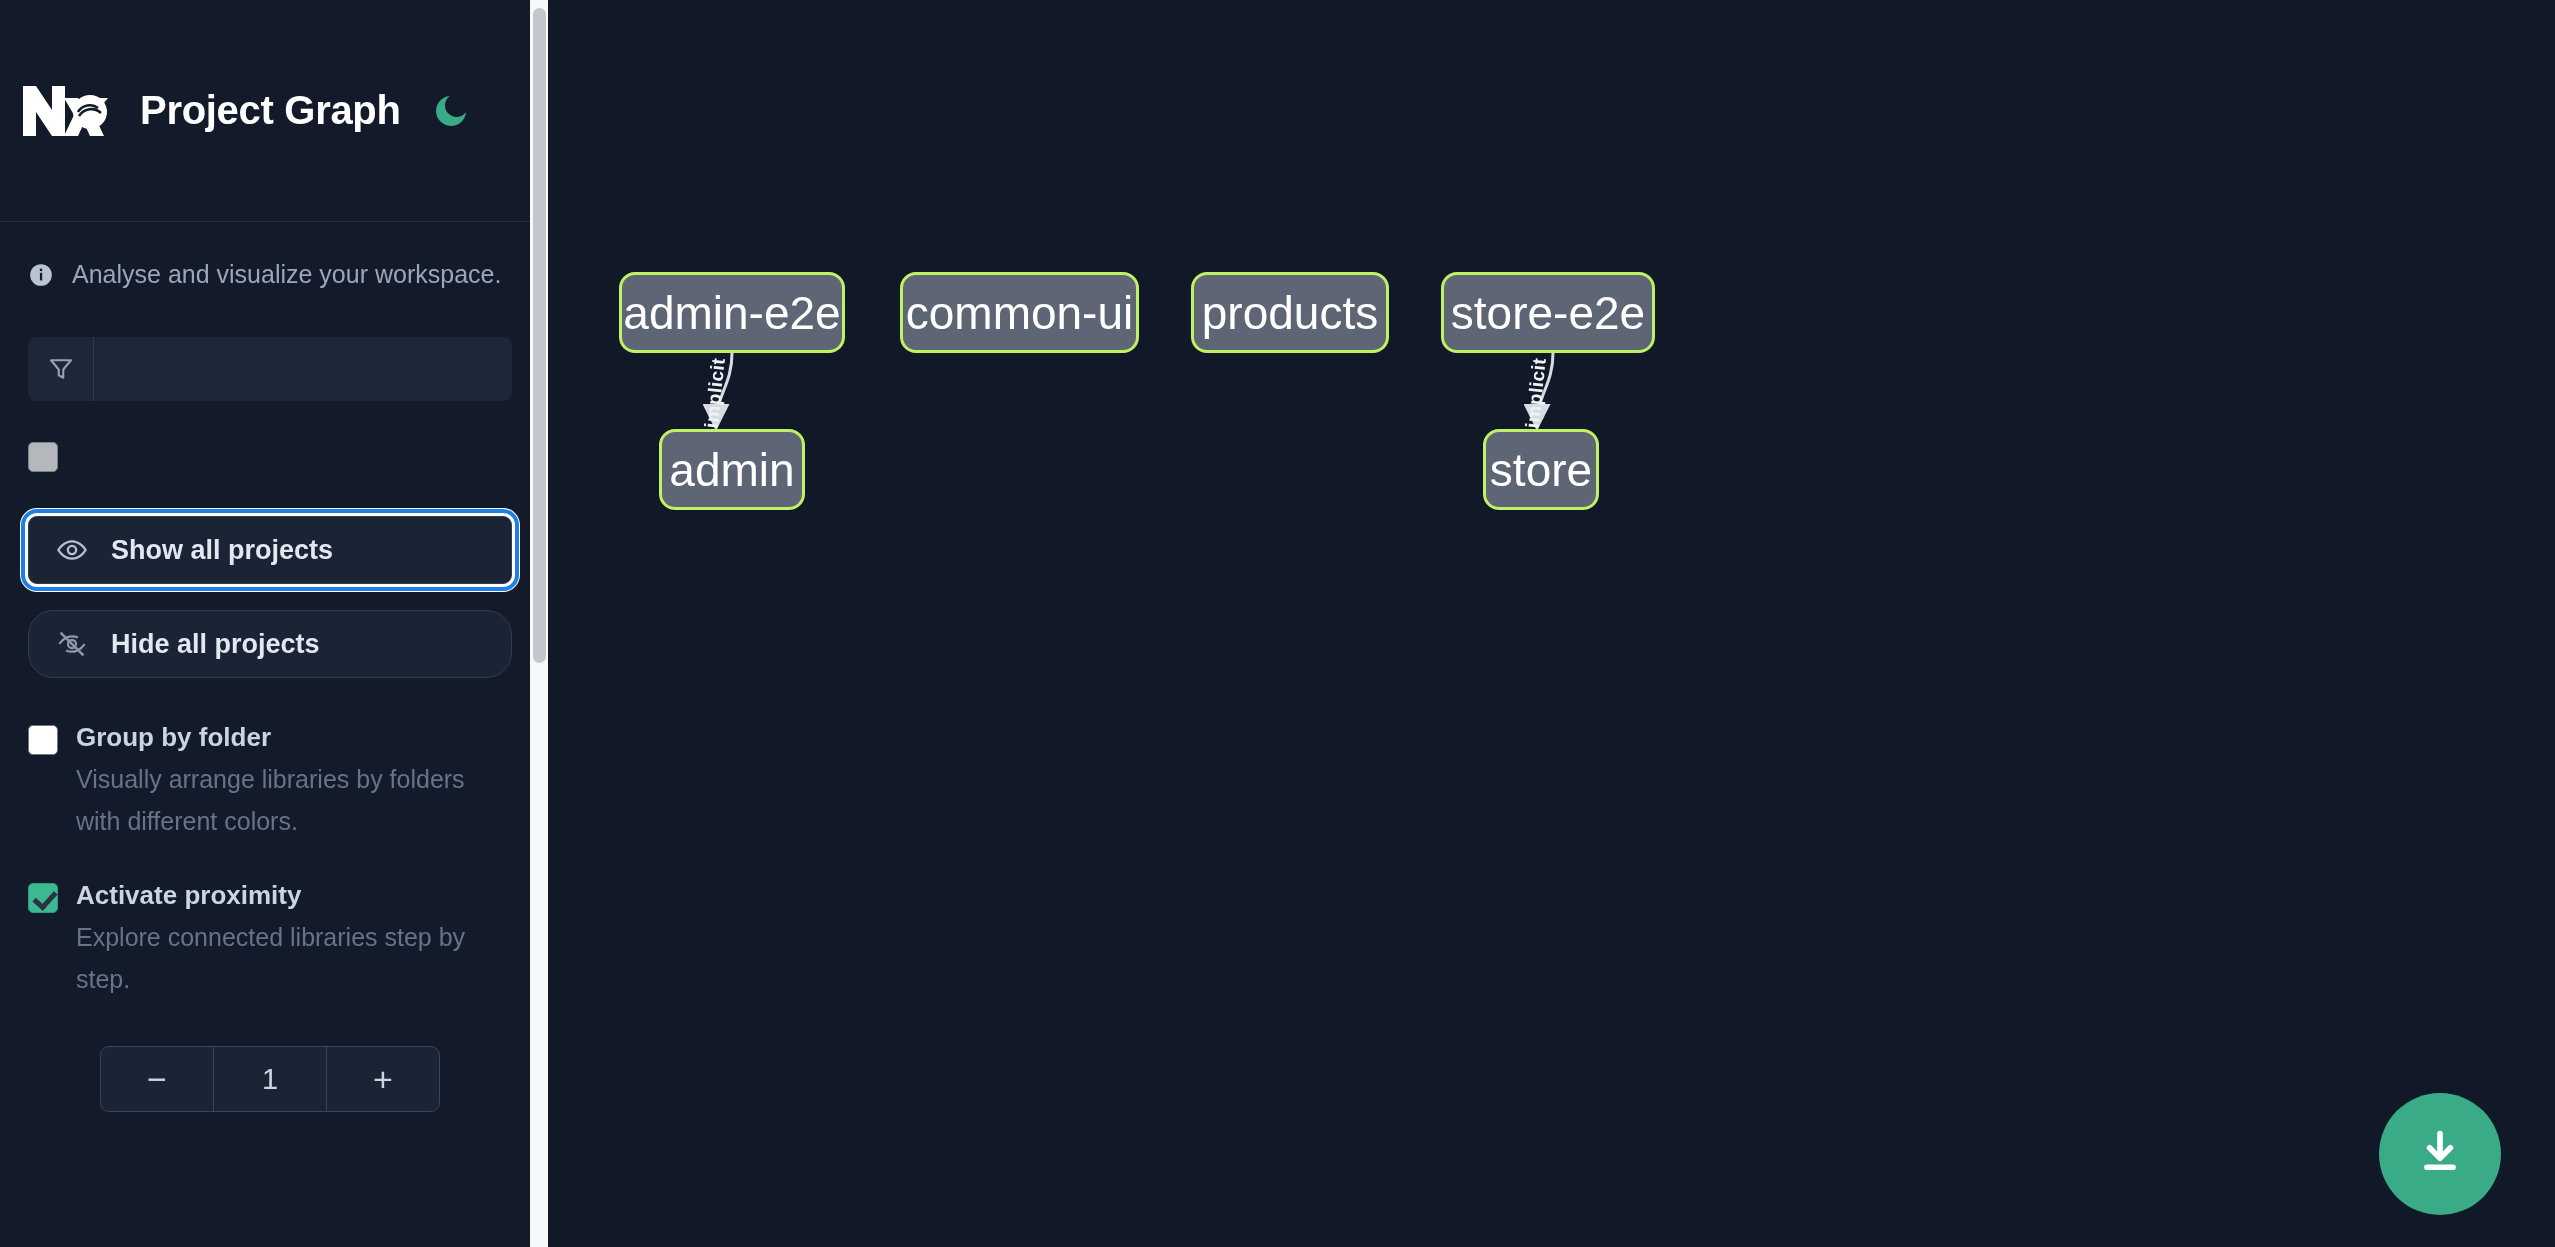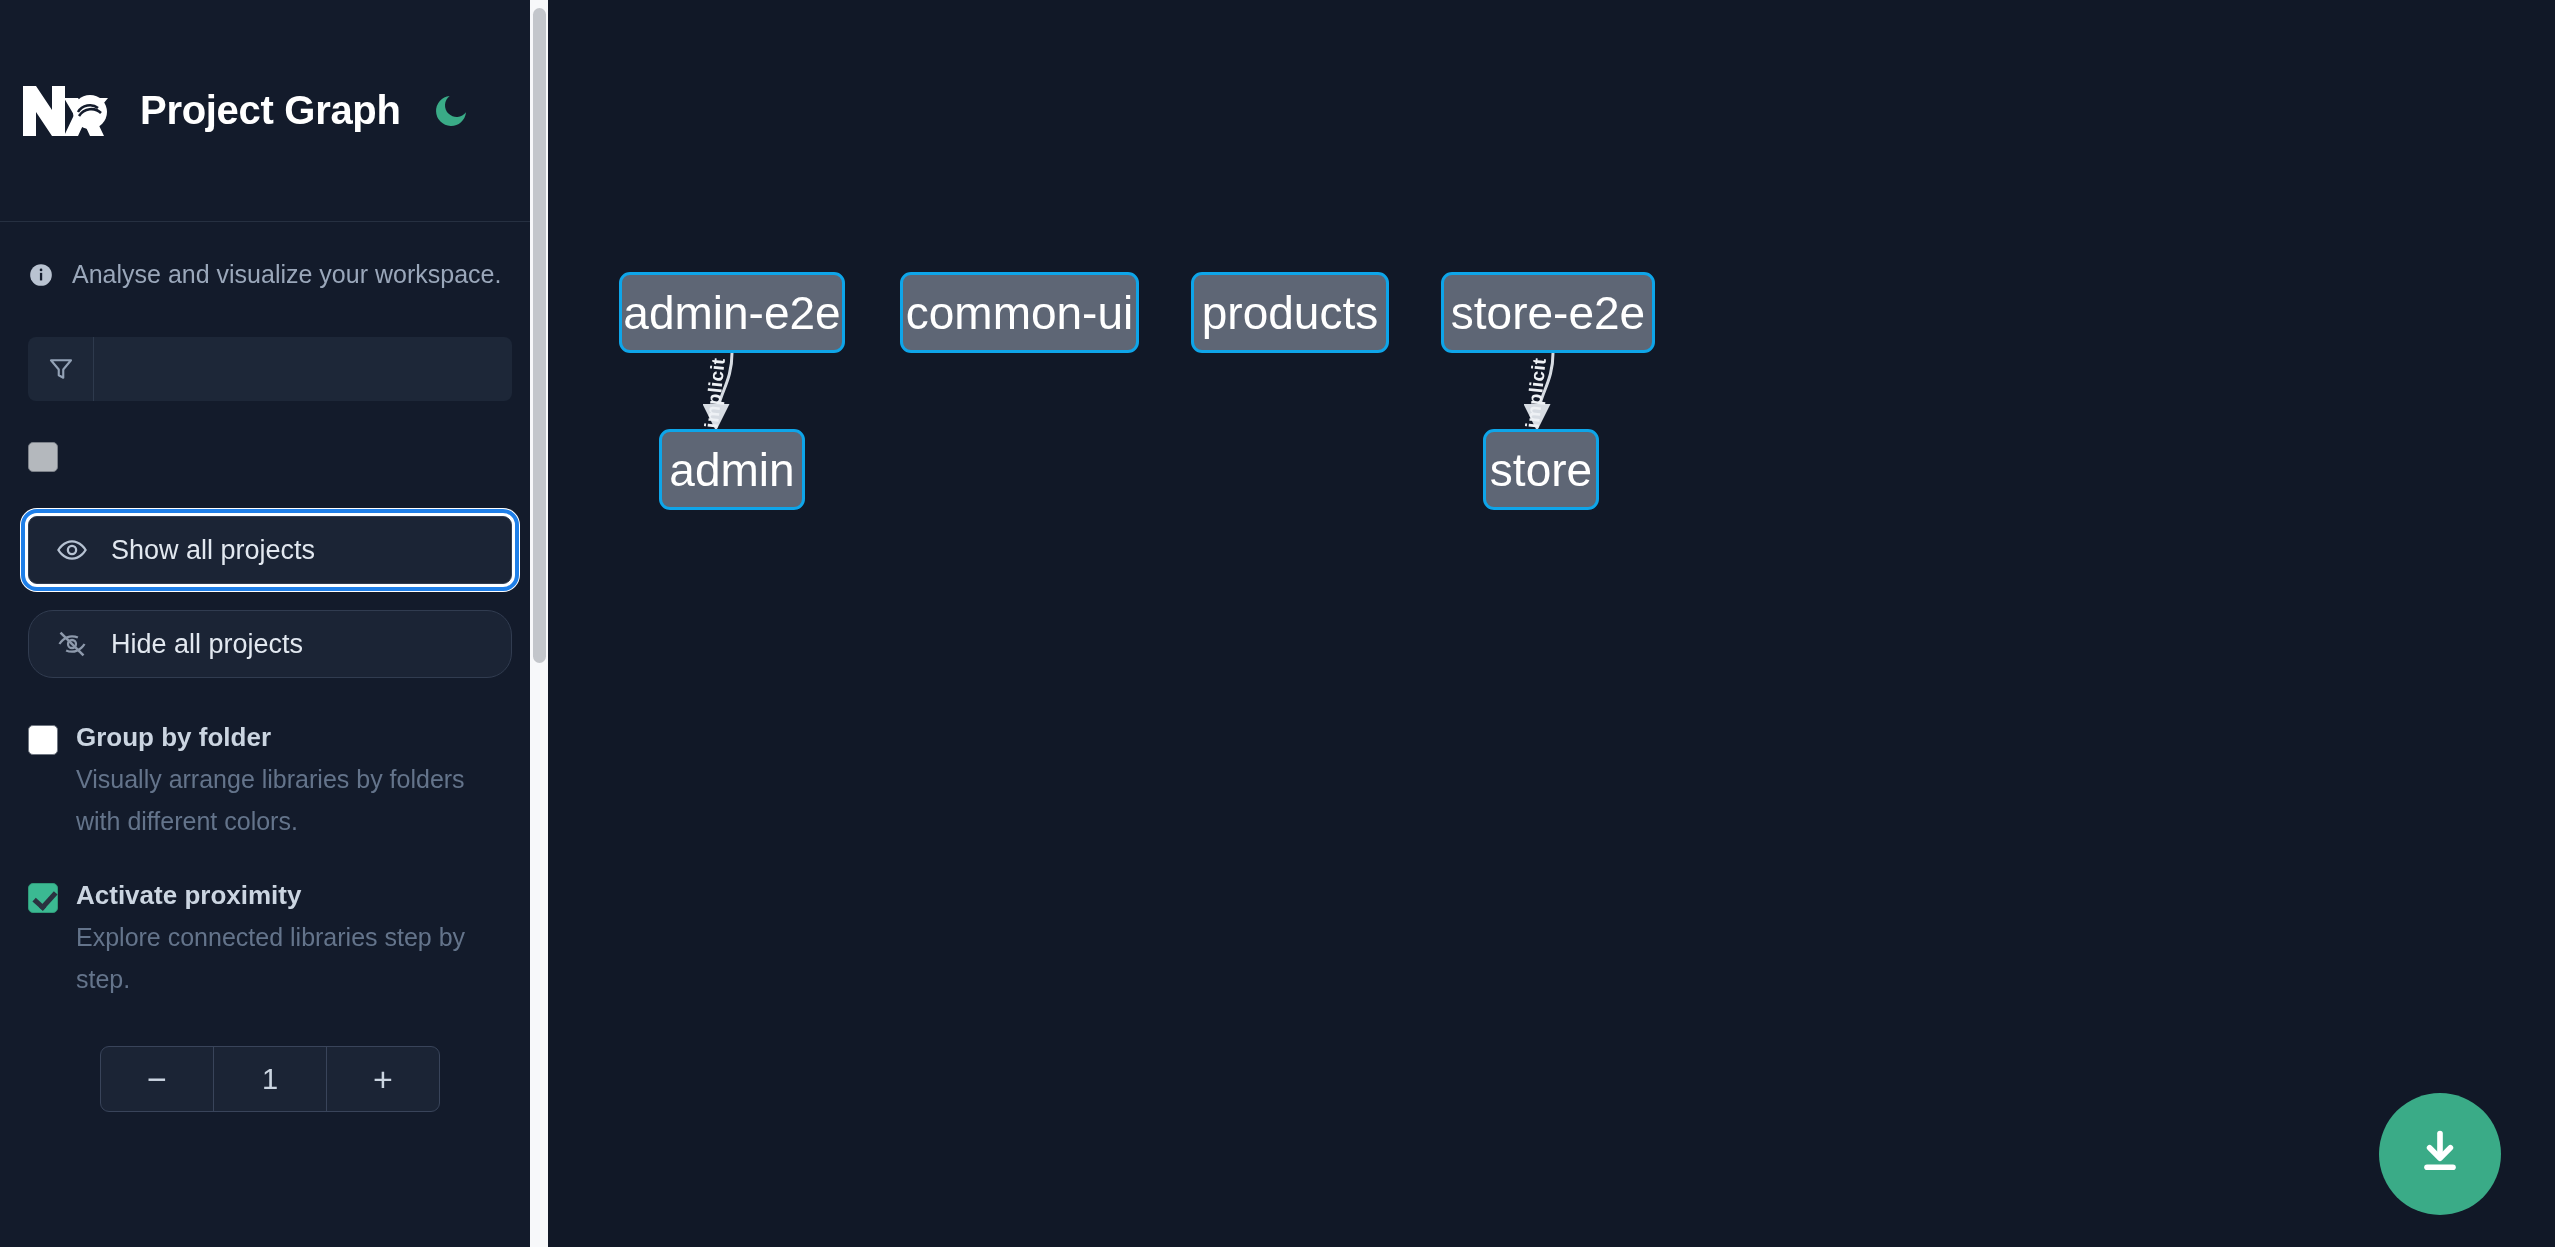--- a/index.html
+++ b/index.html
@@ -149,21 +149,21 @@
     height: 68px;
     background: #1b2435;
     border: 1px solid #313c50;
     border-radius: 9px;
     display: flex;
     align-items: center;
     gap: 22px;
     padding-left: 26px;
     color: #e2e8f0;
     font-size: 27px;
-    font-weight: 400;
+    font-weight: 700;
     cursor: pointer;
     font-family: "Liberation Sans", sans-serif;
   }
   .act-btn.focused {
     outline: 4px solid #1f7fe8;
     outline-offset: 3px;
     box-shadow: 0 0 0 8px #ffffff;
   }
   .act-btn + .act-btn { margin-top: 26px; border-radius: 25px; }
   .act-ico { width: 34px; height: 34px; flex: 0 0 34px; display:flex; align-items:center; justify-content:center;}
@@ -225,22 +225,22 @@
     flex: 1;
     height: 1247px;
     background: #111827;
     overflow: hidden;
   }
   #graph-svg { position: absolute; inset: 0; width: 100%; height: 100%; }
 
   .node {
     position: absolute;
     background: #5e6675;
-    border: 3px solid #0ea5e9;
-    border-radius: 11px;
+    border: 3px solid #bef264;
+    border-radius: 16px;
     display: flex;
     align-items: center;
     justify-content: center;
     color: #ffffff;
     font-size: 46px;
     font-family: "Liberation Sans", sans-serif;
     cursor: pointer;
     white-space: nowrap;
   }
 

